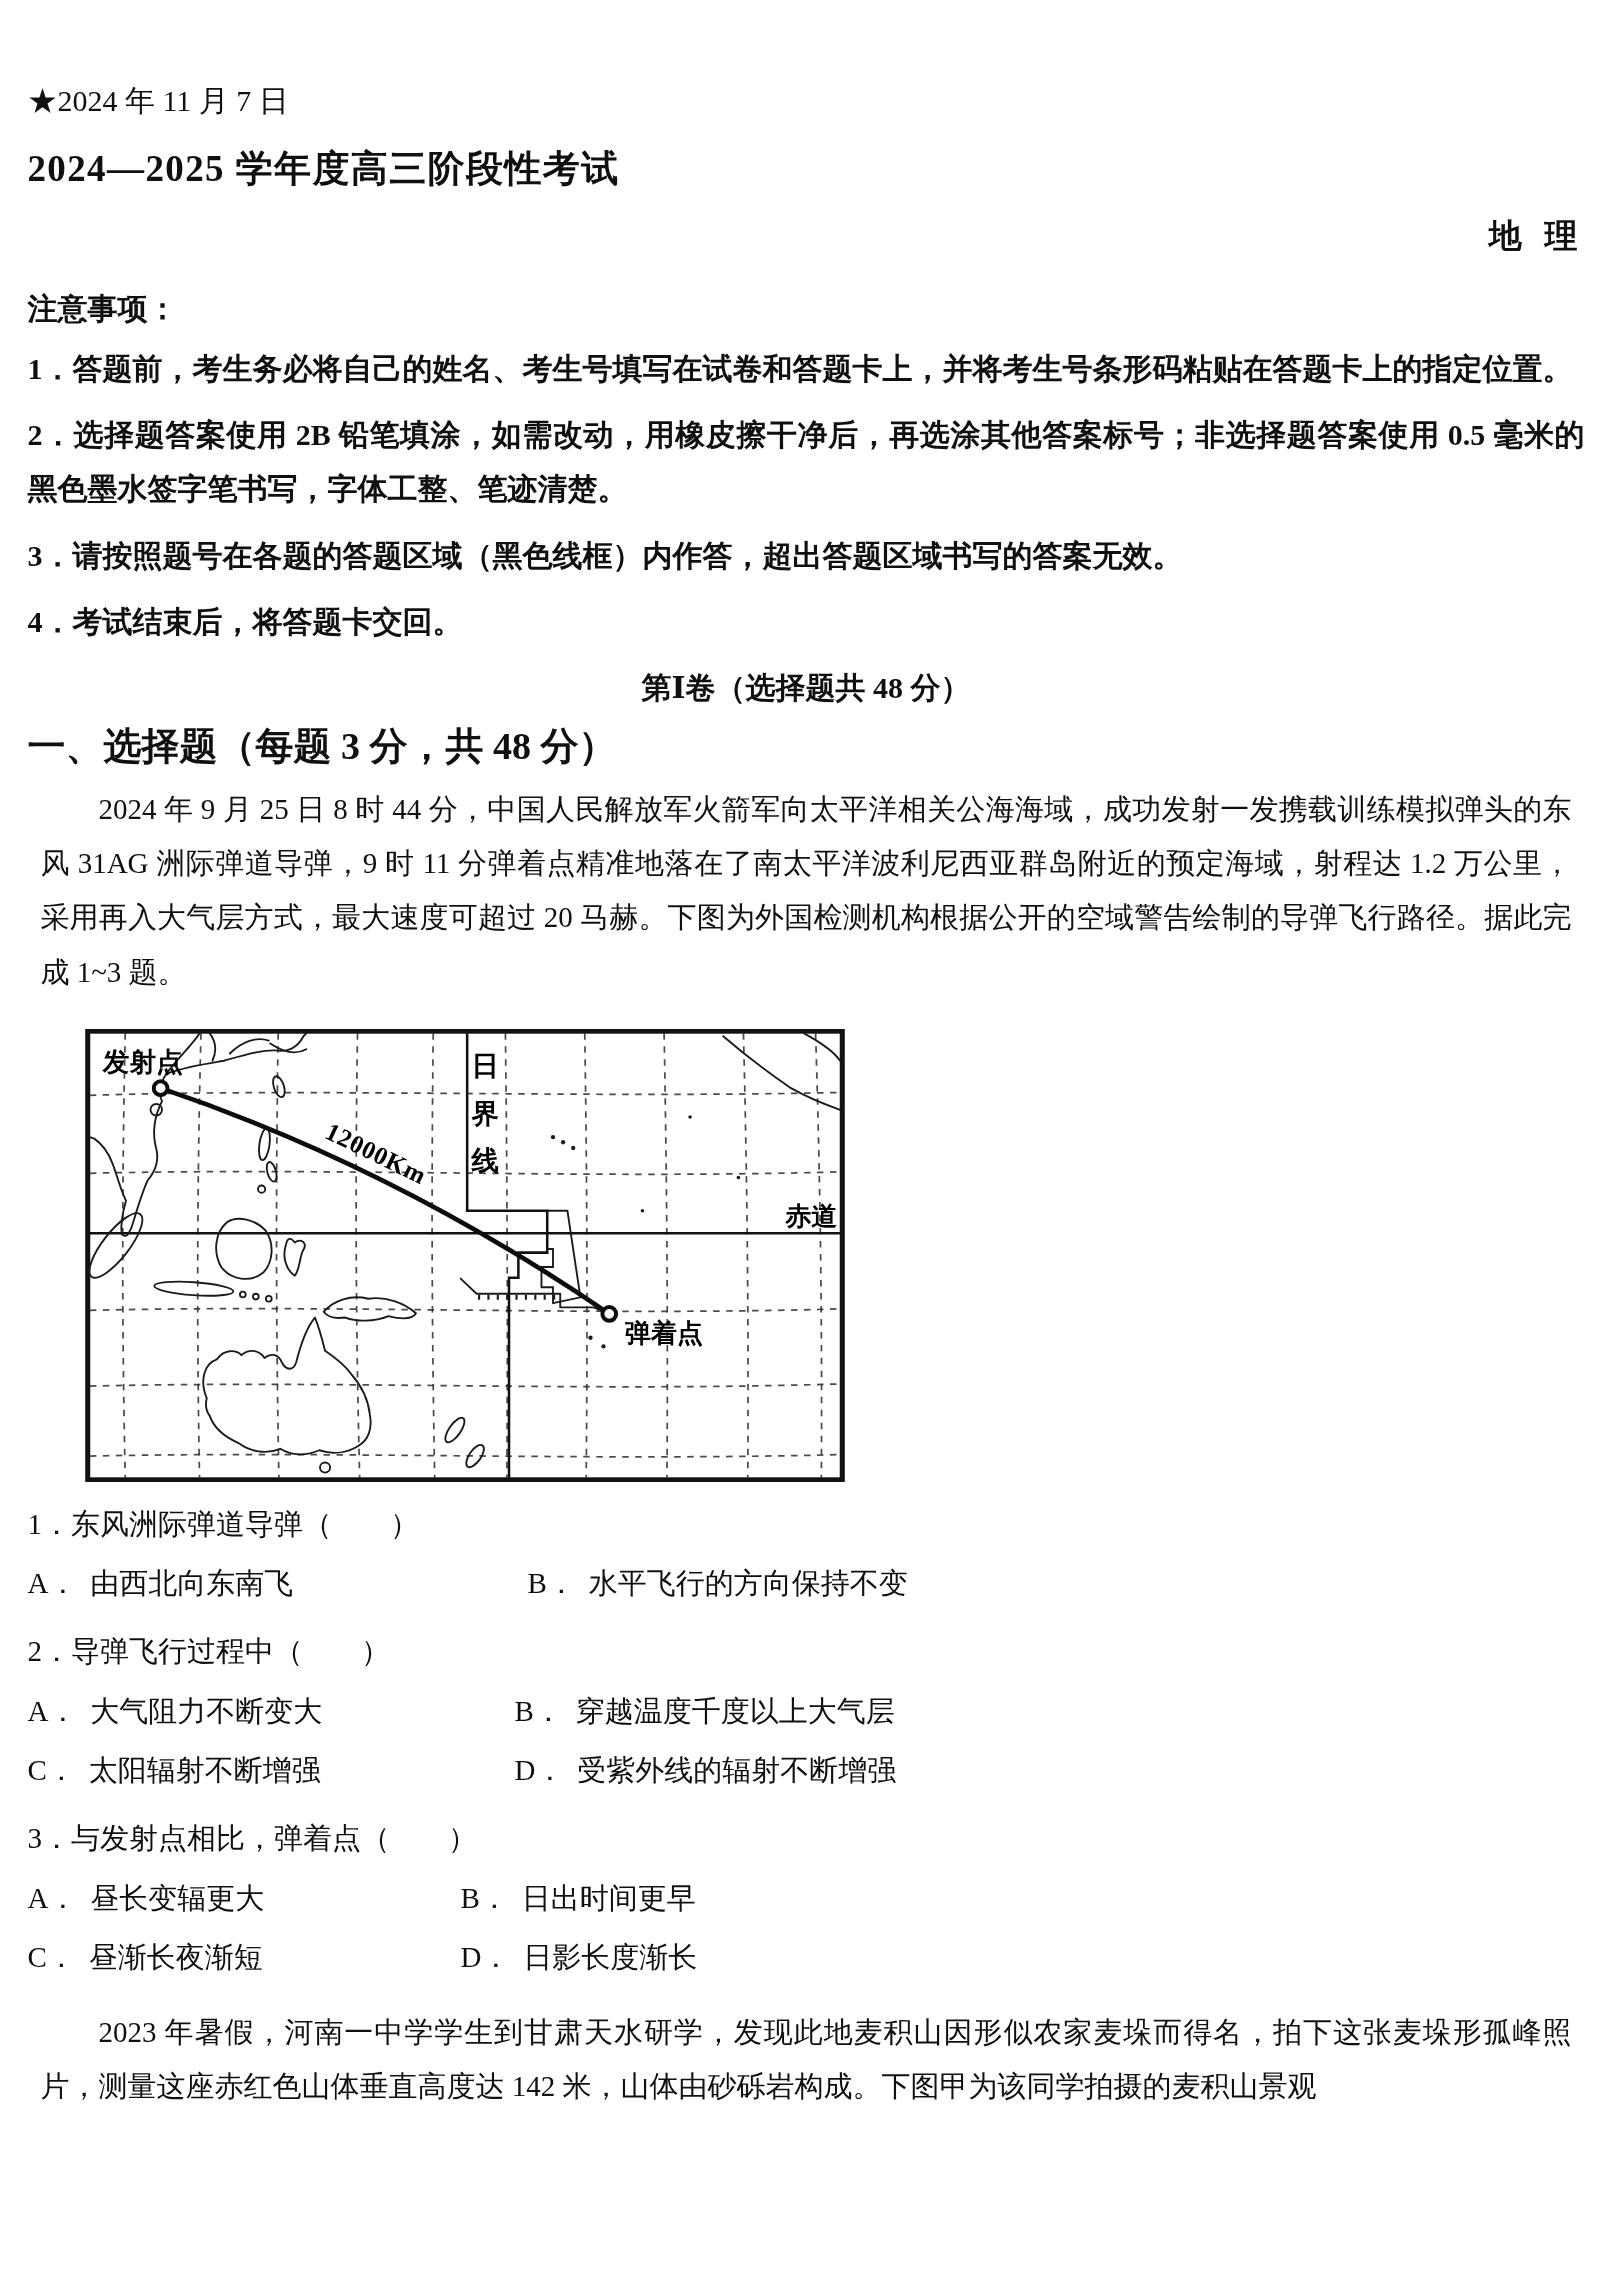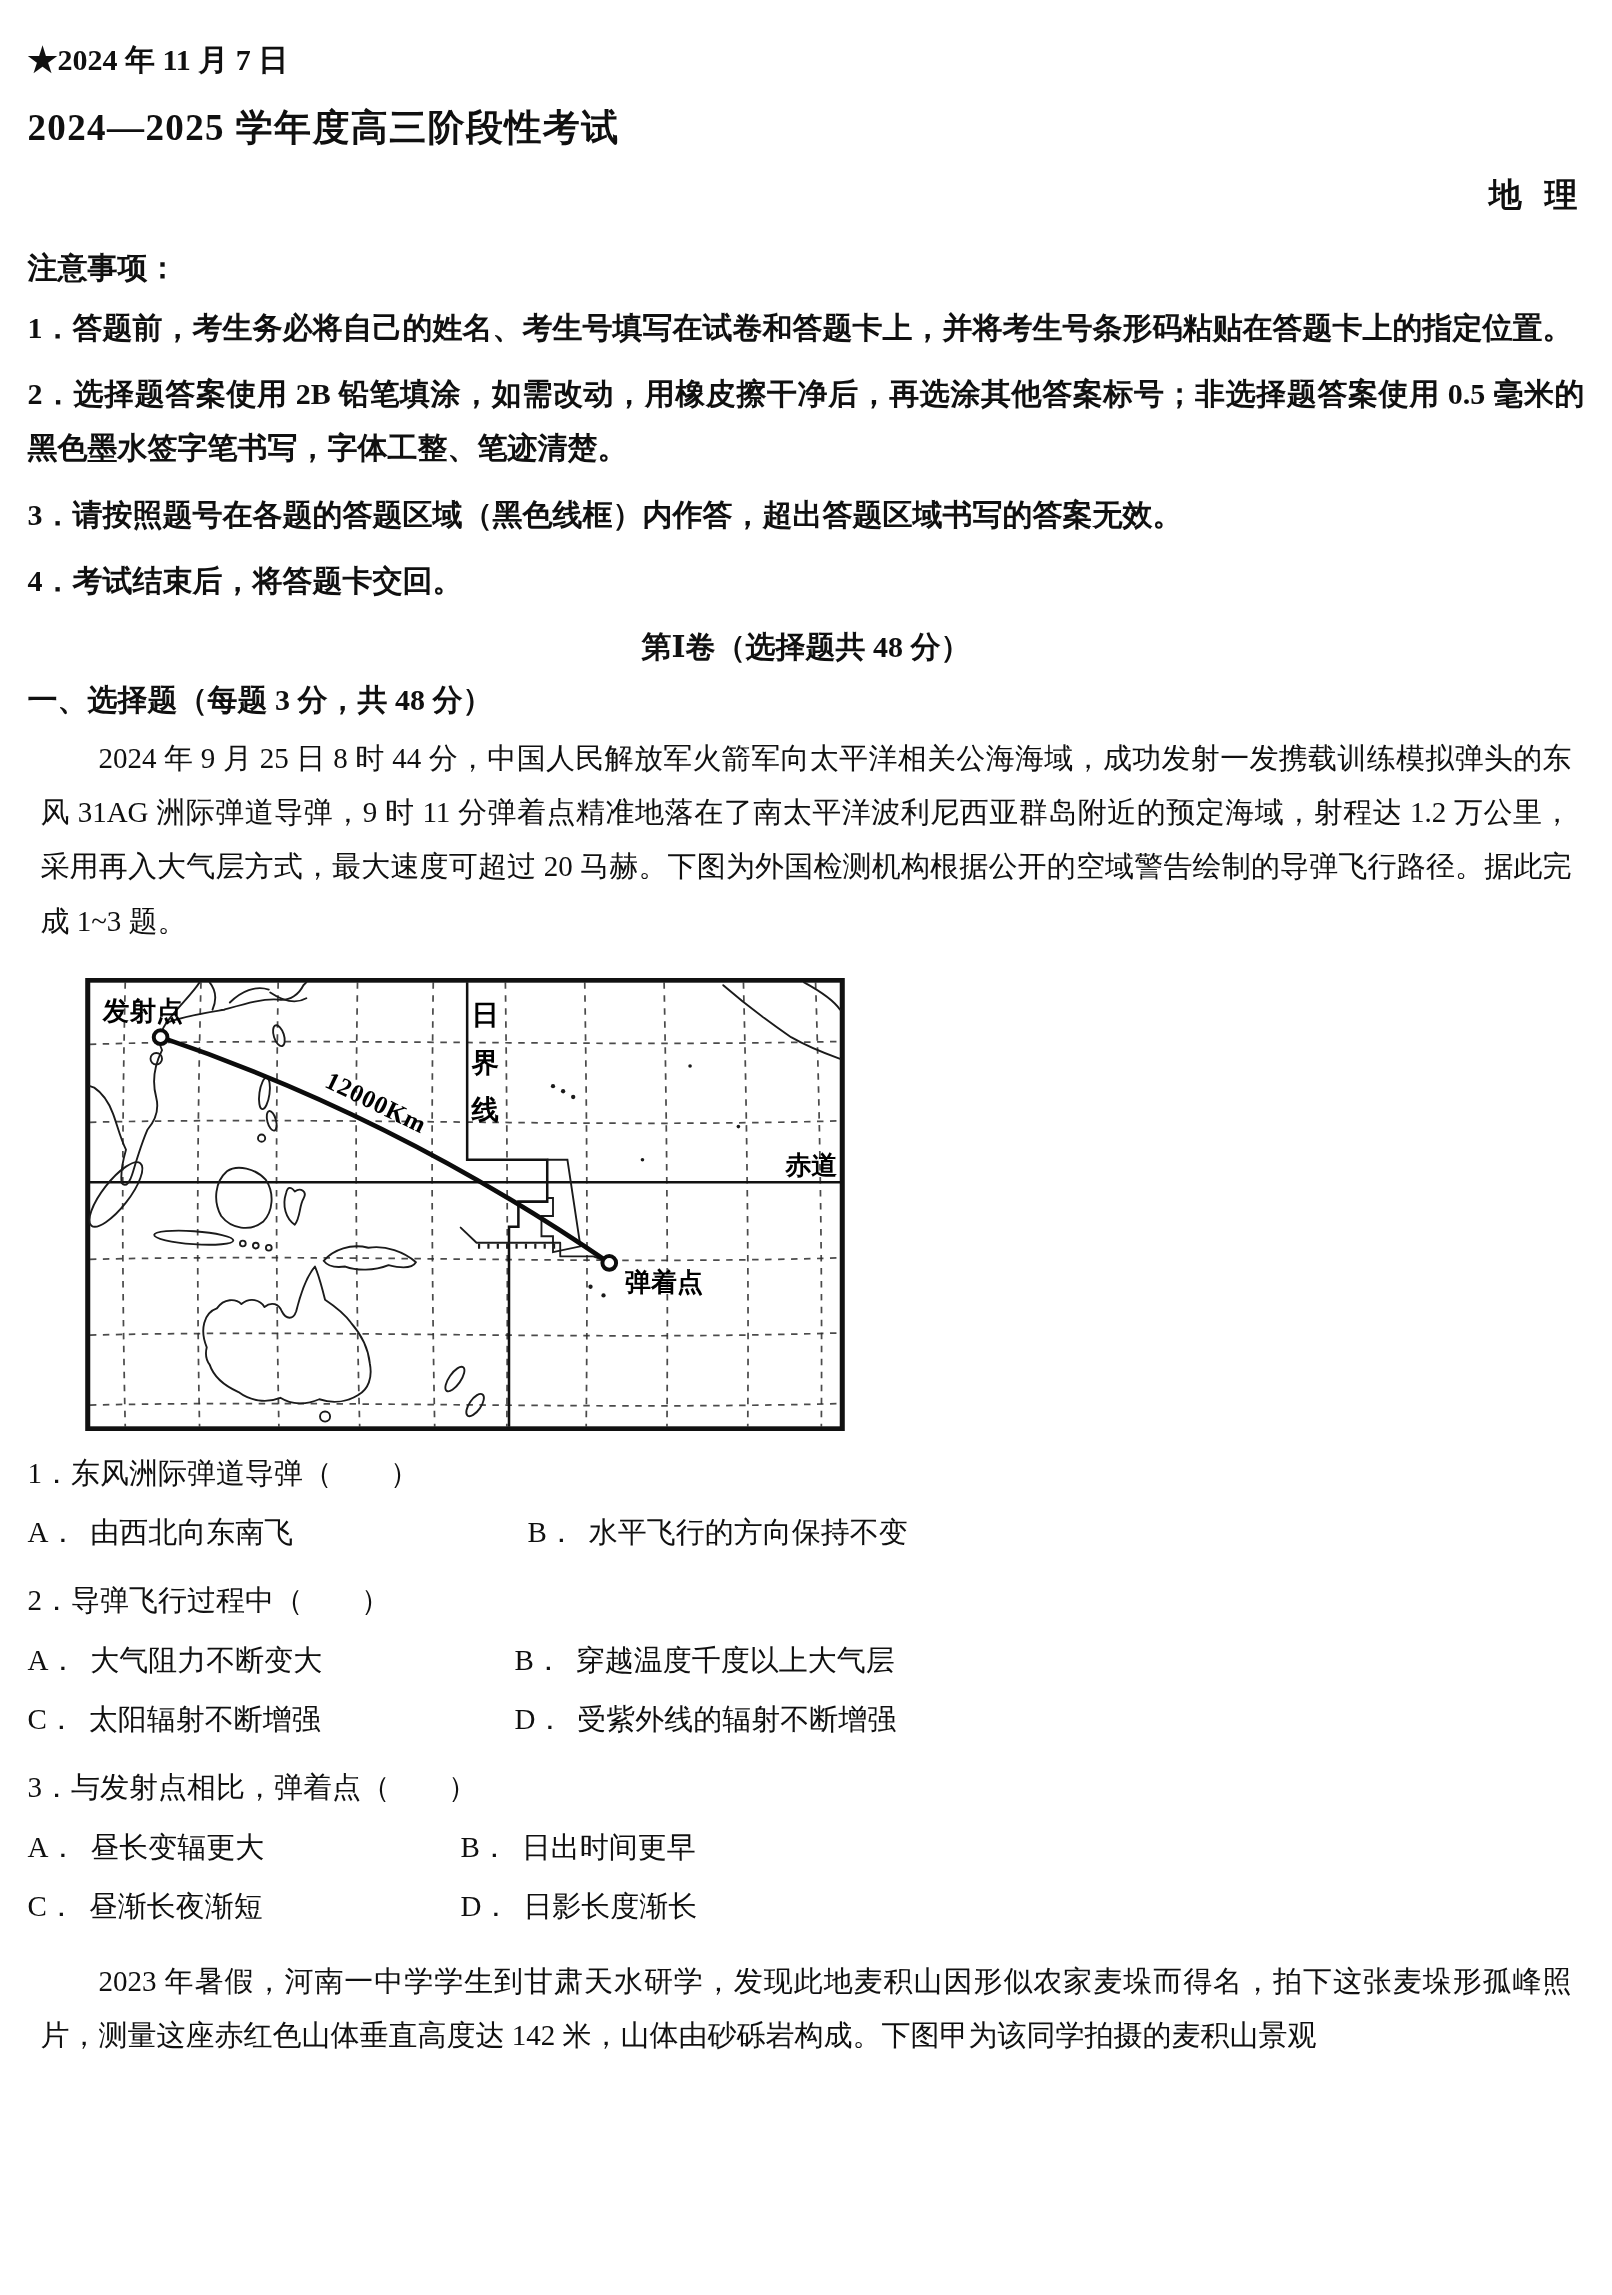--- a/index.html
+++ b/index.html
@@ -2,27 +2,27 @@
 <html style="font-size:11.6px"><head>
 <meta charset="utf-8">
 <style>
   html,body{margin:0;padding:0;background:#ffffff;}
   body{
     width:1612px;height:2295px;
     font-family:"Liberation Serif","DejaVu Serif",serif;
     color:#101010;overflow:hidden;
   }
   .page{box-sizing:border-box;width:1612px;height:2295px;padding:0 27.4px;}
-  .date-note{margin-top:41px;font-size:30px;font-weight:700;line-height:1.25;}
+  .date-note{margin-top:82px;font-size:30px;font-weight:400;line-height:1.25;}
   .exam-title{margin-top:24.6px;font-size:37px;font-weight:700;letter-spacing:1.4px;}
   .exam-subject{margin-top:20px;text-align:right;font-size:33px;font-weight:700;letter-spacing:7.2px;}
   .notice-heading{margin-top:30px;font-size:30px;font-weight:700;}
   .notice-item{margin:0;margin-top:11.6px;font-size:30px;font-weight:700;line-height:1.82;text-align:justify;}
   .section-title{margin-top:19px;text-align:center;font-size:30px;font-weight:700;}
-  .subsection-title{margin-top:11.6px;font-size:30px;font-weight:700;}
+  .subsection-title{margin-top:11.6px;font-size:38px;font-weight:700;}
   .passage{margin:13px;margin-top:10px;font-size:29px;line-height:1.87;text-align:justify;text-indent:2em;}
   .figure-wrap{margin:30px 0 0 58px;width:896px;height:453px;}
   .q-block{margin-top:4.3px;}
   .q-stem{margin-top:16px;font-size:29px;line-height:1.8;}
   .opt-row{display:grid;font-size:29px;line-height:1.8;margin-top:7.2px;}
   .cols-a{grid-template-columns:500px 1fr;}
   .cols-b{grid-template-columns:487px 1fr;}
   .cols-c{grid-template-columns:433px 1fr;}
   .opt .opt-label{margin-right:13px;}
   svg text{font-family:"Liberation Serif","DejaVu Serif",serif;}

